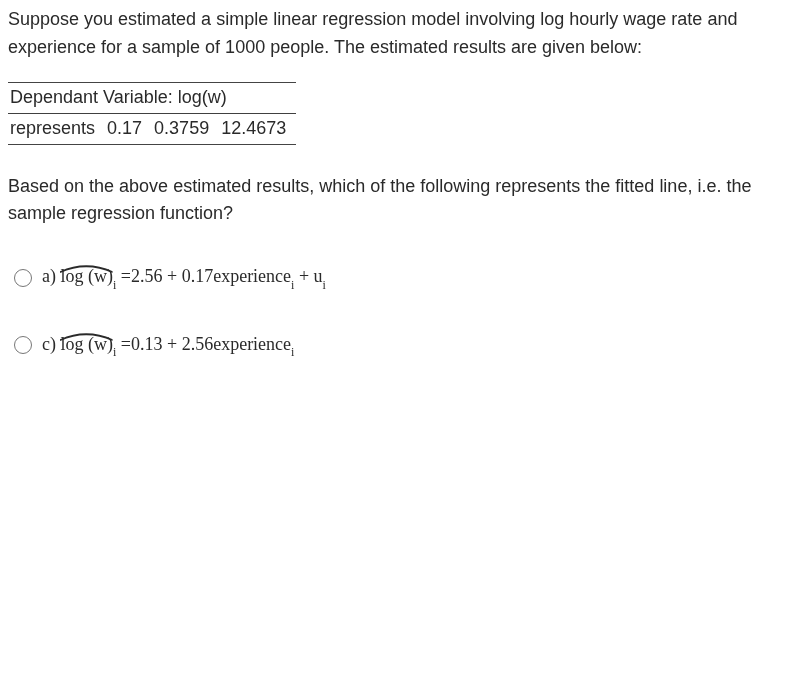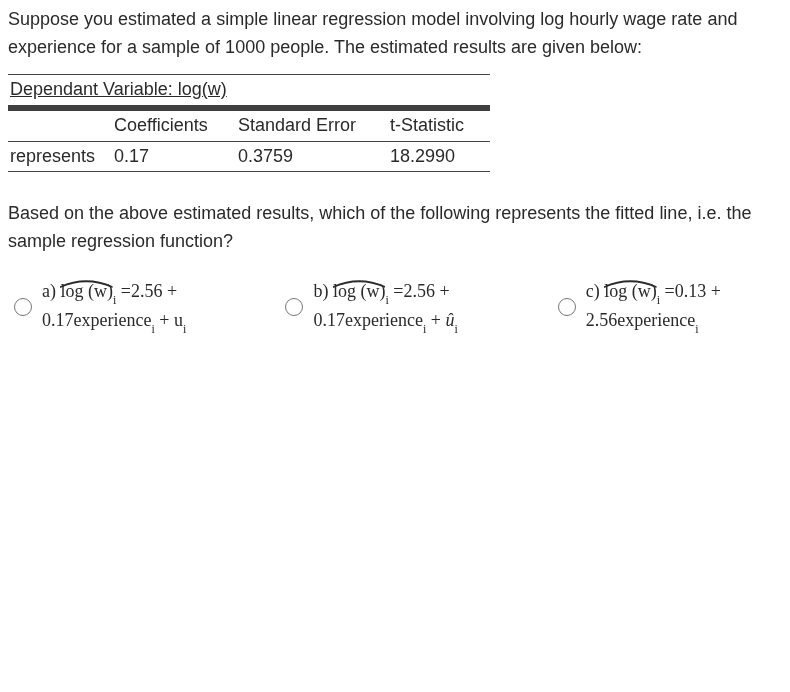--- a/index.html
+++ b/index.html
@@ -6,56 +6,56 @@
     font-family: -apple-system, BlinkMacSystemFont, "Segoe UI", Arial, sans-serif;
     font-size: 18px;
     color: #2a2a2a;
     margin: 0;
     padding: 6px 8px;
     width: 790px;
     box-sizing: border-box;
     line-height: 1.55;
   }
   .intro {
-    margin-bottom: 12px;
+    margin-bottom: 20px;
   }
   table {
     border-collapse: collapse;
     margin-top: 2px;
     margin-bottom: 28px;
     font-size: 18px;
   }
   .dep-row td {
     border-top: 1px solid #444;
-    border-bottom: 6px solid #404040;
+    border-bottom: 1px solid #404040;
     padding: 1px 4px 1px 2px;
-    text-decoration: underline;
   }
   .hdr-row td {
     border-bottom: 1px solid #444;
     padding: 1px 10px 1px 2px;
   }
   .data-row td {
     padding: 1px 10px 1px 2px;
   }
   .last-row td {
     border-bottom: 1px solid #444;
   }
   .col-label { width: 92px; }
   .col-coef { width: 112px; }
   .col-se { width: 140px; }
   .col-t { width: 90px; }
   .question {
-    margin-bottom: 22px;
+    margin-bottom: 35px;
   }
   .options {
     display: flex;
-    flex-direction: row;
-    gap: 22px;
+    flex-direction: column;
+    gap: 38px;
     margin-left: 6px;
+    text-align: right;
   }
   .option {
     display: flex;
     align-items: center;
     gap: 10px;
   }
   .radio {
     width: 18px;
     height: 18px;
     border: 1.5px solid #777;
@@ -93,60 +93,44 @@
 </head>
 <body>
 
 <div class="intro">Suppose you estimated a simple linear regression model involving log hourly wage rate  and experience for a sample of 1000 people. The estimated results are given below:</div>
 
 <table>
   <tbody>
       <tr class="dep-row">
     <td colspan="4">Dependant Variable: log(w)</td>
   </tr>
-  <tr class="hdr-row">
-    <td class="col-label"></td>
-    <td class="col-coef">Coefficients</td>
-    <td class="col-se">Standard Error</td>
-    <td class="col-t">t-Statistic</td>
-  </tr>
   <tr class="data-row last-row">
     <td>represents</td>
     <td>0.17</td>
     <td>0.3759</td>
-    <td>18.2990</td>
+    <td>12.4673</td>
   </tr>
 </tbody>
   </table>
 
 <div class="question">Based on the above estimated results, which of the following represents the fitted line, i.e. the sample regression function?</div>
 
 <div class="options">
 
   <label class="option">
     <span class="radio"></span>
     <span class="eq">
       <span>a) </span><span class="hat-wrap"><span class="hat-line">
             <svg viewBox="0 0 100 10" preserveAspectRatio="none">
               <path d="M0 9 Q50 -4 100 9" fill="none" stroke="#2a2a2a" stroke-width="2"></path>
             </svg>
           </span><span>log </span><span>(w)</span></span><span class="sub">i</span><span> =2.56 + 0.17experience</span><span class="sub">i</span><span> + u</span><span class="sub">i</span>
     </span>
   </label>
 
-  <label class="option">
-    <span class="radio"></span>
-    <span class="eq">
-      <span>b) </span><span class="hat-wrap"><span class="hat-line">
-            <svg viewBox="0 0 100 10" preserveAspectRatio="none">
-              <path d="M0 9 Q50 -4 100 9" fill="none" stroke="#2a2a2a" stroke-width="2"></path>
-            </svg>
-          </span><span>log </span><span>(w)</span></span><span class="sub">i</span><span> =2.56 + 0.17experience</span><span class="sub">i</span><span> + </span><i>û</i><span class="sub">i</span>
-    </span>
-  </label>
 
   <label class="option">
     <span class="radio"></span>
     <span class="eq">
       <span>c) </span><span class="hat-wrap"><span class="hat-line">
             <svg viewBox="0 0 100 10" preserveAspectRatio="none">
               <path d="M0 9 Q50 -4 100 9" fill="none" stroke="#2a2a2a" stroke-width="2"></path>
             </svg>
           </span><span>log </span><span>(w)</span></span><span class="sub">i</span><span> =0.13 + 2.56experience</span><span class="sub">i</span>
     </span>

